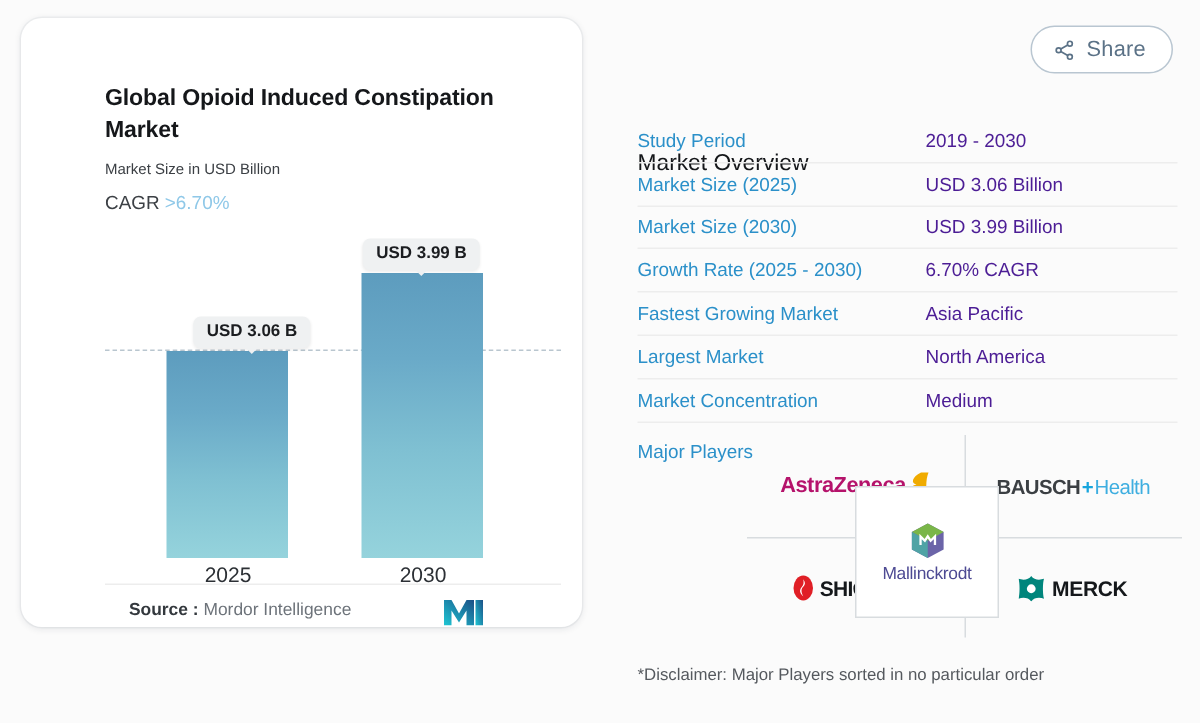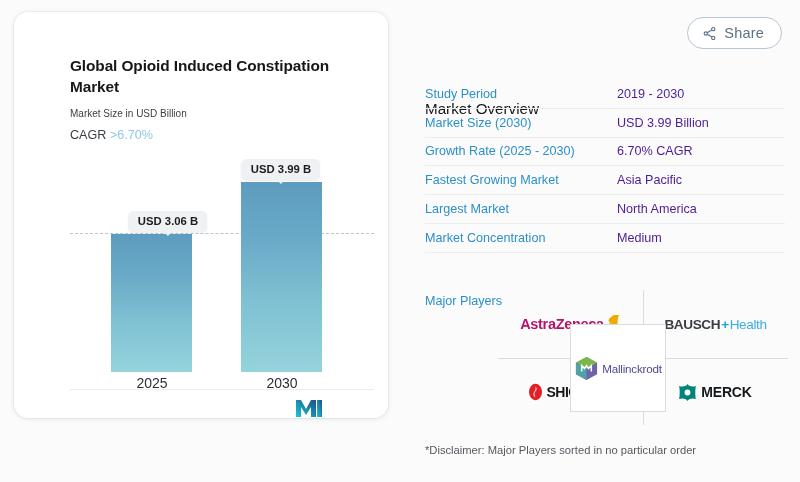--- a/index.html
+++ b/index.html
@@ -120,21 +120,21 @@
     display: flex; align-items: center; justify-content: center;
   }
   .cell.tl { left: 0; top: 0; }
   .cell.tr { left: 145px; top: 0; }
   .cell.bl { left: 0; top: 68px; }
   .cell.br { left: 145px; top: 68px; }
   .center-box {
     position: absolute; left: 72px; top: 34px;
     width: 96px; height: 88px;
     background: #ffffff; border: 1px solid #d8dcdf;
-    display: flex; flex-direction: row;
+    display: flex; flex-direction: column;
     align-items: center; justify-content: center; gap: 3px;
   }
 
   
   .lg-az { font-size: 14.5px; font-weight: bold; letter-spacing: -.3px; color: #b5136b; display: flex; align-items: center; }
   .lg-bausch { display: flex; align-items: baseline; font-size: 13.6px; font-weight: bold; letter-spacing: -.4px; }
   .lg-bausch .b { color: #3b3f43; }
   .lg-bausch .plus { color: #17a5dd; margin: 0 1px; }
   .lg-bausch .h { color: #3eaee0; font-weight: normal; }
   .lg-shionogi { display: flex; align-items: center; gap: 3px; font-size: 14px; font-weight: bold; letter-spacing: -.5px; color: #15181b; }
@@ -174,20 +174,24 @@
       <div class="dashline"></div>
       <div class="bar b2025"></div>
       <div class="bar b2030"></div>
       <div class="chip c2025">USD 3.06 B</div>
       <div class="chip c2030">USD 3.99 B</div>
       <div class="xlabel x2025">2025</div>
       <div class="xlabel x2030">2030</div>
     </div>
 
     <div class="src-sep"></div>
+    <div class="src">
+      <b>Source :</b>
+      <span>Mordor Intelligence</span>
+    </div>
     <div class="mi-logo">
       <svg width="26" height="17" viewBox="0 0 26 17">
         <defs>
           <linearGradient id="mi1" x1="0" y1="1" x2="1" y2="0">
             <stop offset="0" stop-color="#1fc7d4"></stop>
               <stop offset="1" stop-color="#1b4f86"></stop>
           </linearGradient>
         </defs>
         <polygon points="0,17 0,0 5,0 10,9 15,0 20,0 20,17 15,17 15,7 10,15 5,7 5,17" fill="url(#mi1)"></polygon>
         <polygon points="21,0 26,0 26,17 21,17" fill="url(#mi1)"></polygon>
@@ -196,20 +200,24 @@
   </div>
 
   <div class="ov-title">Market Overview</div>
 
   <div class="tbl">
     <div class="row">
       <div class="k">Study Period</div>
       <div class="v">2019 - 2030</div>
     </div>
     <div class="row">
+      <div class="k">Market Size (2025)</div>
+      <div class="v">USD 3.06 Billion</div>
+    </div>
+    <div class="row">
       <div class="k">Market Size (2030)</div>
       <div class="v">USD 3.99 Billion</div>
     </div>
     <div class="row">
       <div class="k">Growth Rate (2025 - 2030)</div>
       <div class="v">6.70% CAGR</div>
     </div>
     <div class="row">
       <div class="k">Fastest Growing Market</div>
       <div class="v">Asia Pacific</div>

